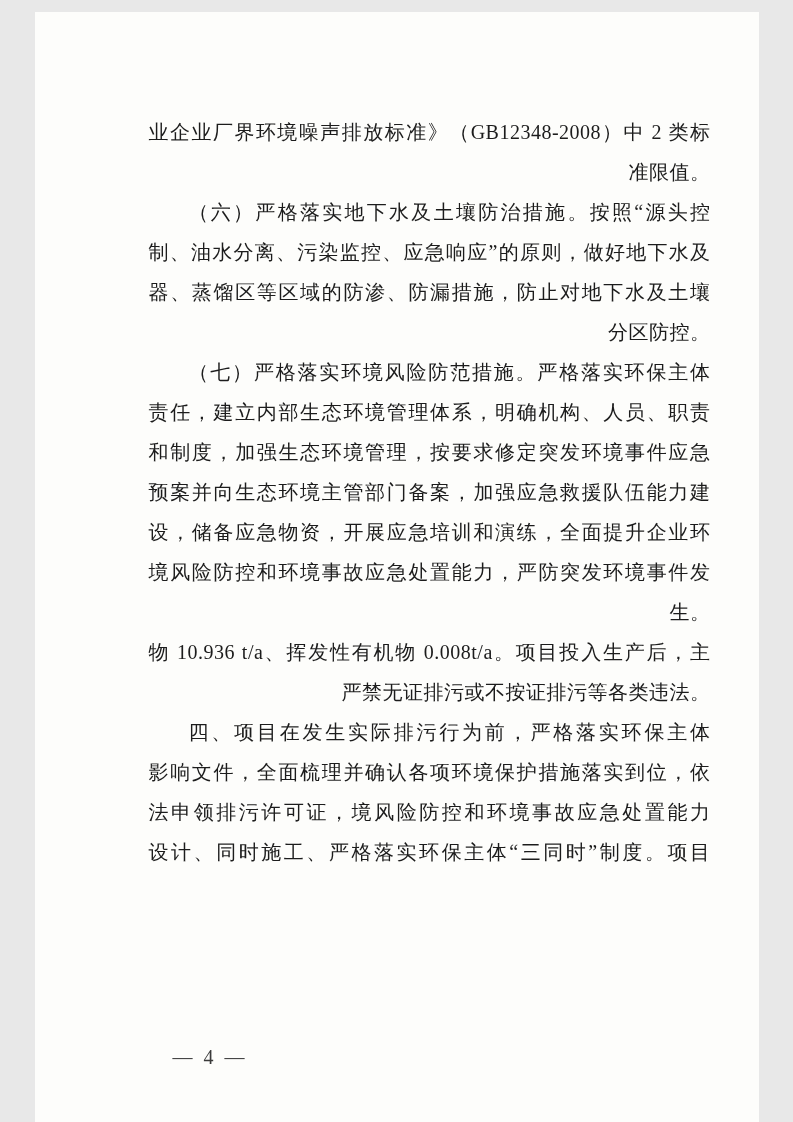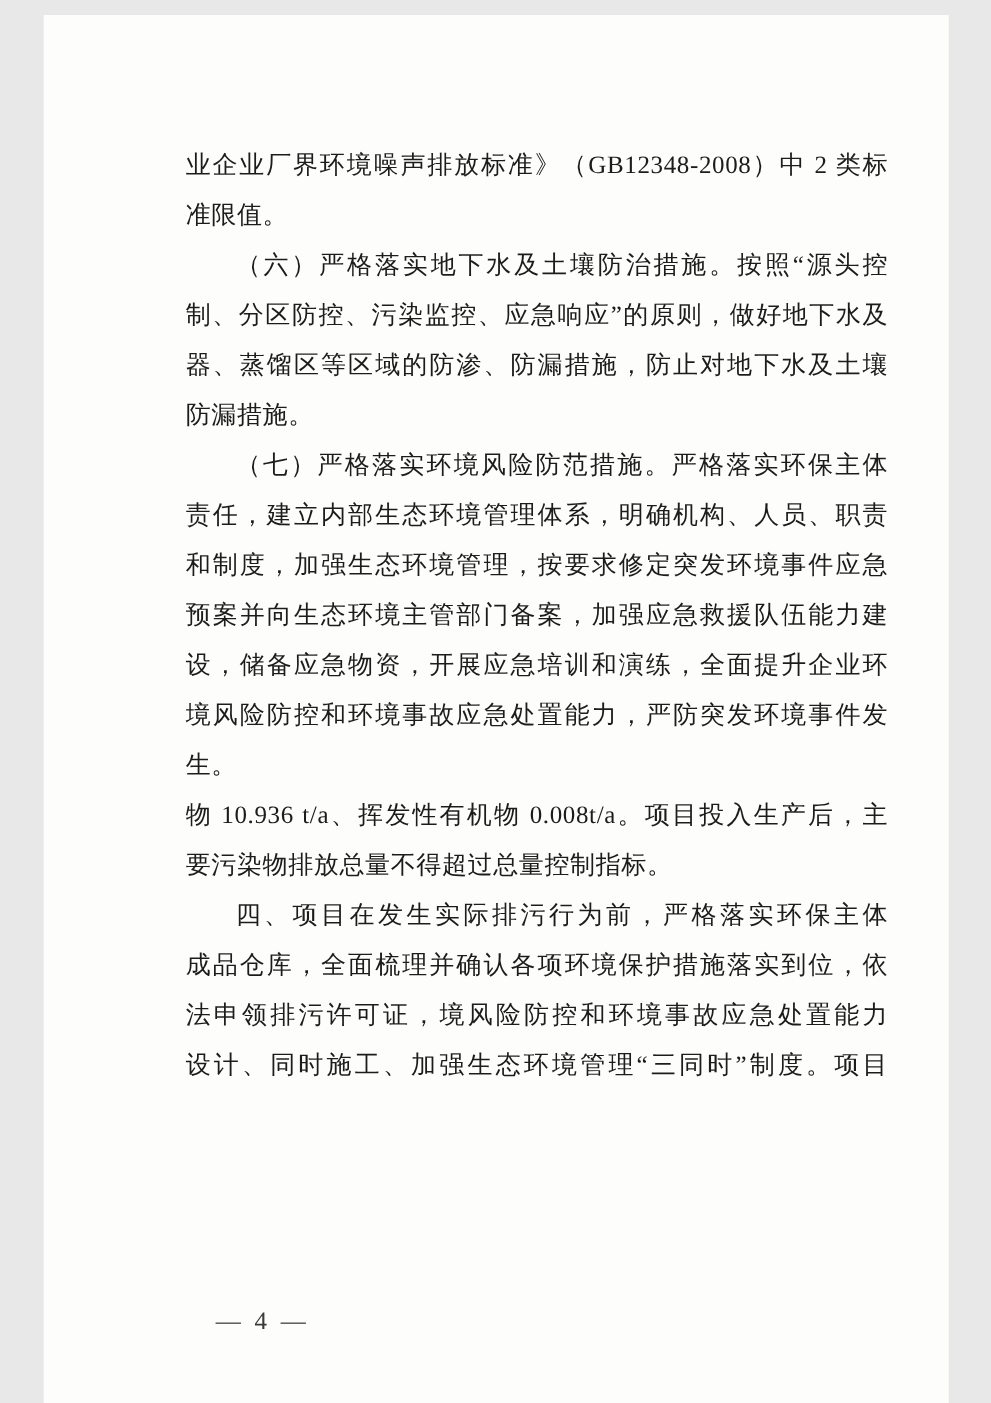--- a/index.html
+++ b/index.html
@@ -24,21 +24,21 @@
     width: 562px;
     font-size: 20px;
     line-height: 40px;
     letter-spacing: 0.5px;
   }
   .paragraph {
     margin: 0;
   }
   .line {
     height: 40px;
-    text-align: left;
+    text-align: right;
   }
   .line.fill {
     text-align: justify;
     text-align-last: justify;
   }
   .line.indent {
     text-indent: 2em;
   }
   .footer {
     position: absolute;
@@ -54,40 +54,40 @@
 <body>
 
 <div class="page" style="background: rgb(253, 253, 251); color: rgb(28, 28, 28);">
   <div class="content">
       <div class="paragraph">
         <div class="line fill">业企业厂界环境噪声排放标准》（GB12348-2008）中 2 类标</div>
         <div class="line">准限值。</div>
       </div>
       <div class="paragraph">
         <div class="line fill indent">（六）严格落实地下水及土壤防治措施。按照“源头控</div>
-        <div class="line fill">制、分区防控、污染监控、应急响应”的原则，做好地下水及</div>
+        <div class="line fill">制、油水分离、污染监控、应急响应”的原则，做好地下水及</div>
         <div class="line fill">器、蒸馏区等区域的防渗、防漏措施，防止对地下水及土壤</div>
-        <div class="line">防漏措施。</div>
+        <div class="line">分区防控。</div>
       </div>
       <div class="paragraph">
         <div class="line fill indent">（七）严格落实环境风险防范措施。严格落实环保主体</div>
         <div class="line fill">责任，建立内部生态环境管理体系，明确机构、人员、职责</div>
         <div class="line fill">和制度，加强生态环境管理，按要求修定突发环境事件应急</div>
         <div class="line fill">预案并向生态环境主管部门备案，加强应急救援队伍能力建</div>
         <div class="line fill">设，储备应急物资，开展应急培训和演练，全面提升企业环</div>
         <div class="line fill">境风险防控和环境事故应急处置能力，严防突发环境事件发</div>
         <div class="line">生。</div>
       </div>
       <div class="paragraph">
         <div class="line fill">物 10.936 t/a、挥发性有机物 0.008t/a。项目投入生产后，主</div>
-        <div class="line">要污染物排放总量不得超过总量控制指标。</div>
+        <div class="line">严禁无证排污或不按证排污等各类违法。</div>
       </div>
       <div class="paragraph">
         <div class="line fill indent">四、项目在发生实际排污行为前，严格落实环保主体</div>
-        <div class="line fill">成品仓库，全面梳理并确认各项环境保护措施落实到位，依</div>
+        <div class="line fill">影响文件，全面梳理并确认各项环境保护措施落实到位，依</div>
         <div class="line fill">法申领排污许可证，境风险防控和环境事故应急处置能力</div>
-        <div class="line fill">设计、同时施工、加强生态环境管理“三同时”制度。项目</div>
+        <div class="line fill">设计、同时施工、严格落实环保主体“三同时”制度。项目</div>
       </div>
     </div>
   <div class="footer">
     <span>— 4 —</span>
   </div>
 </div>
 
 </body></html>

